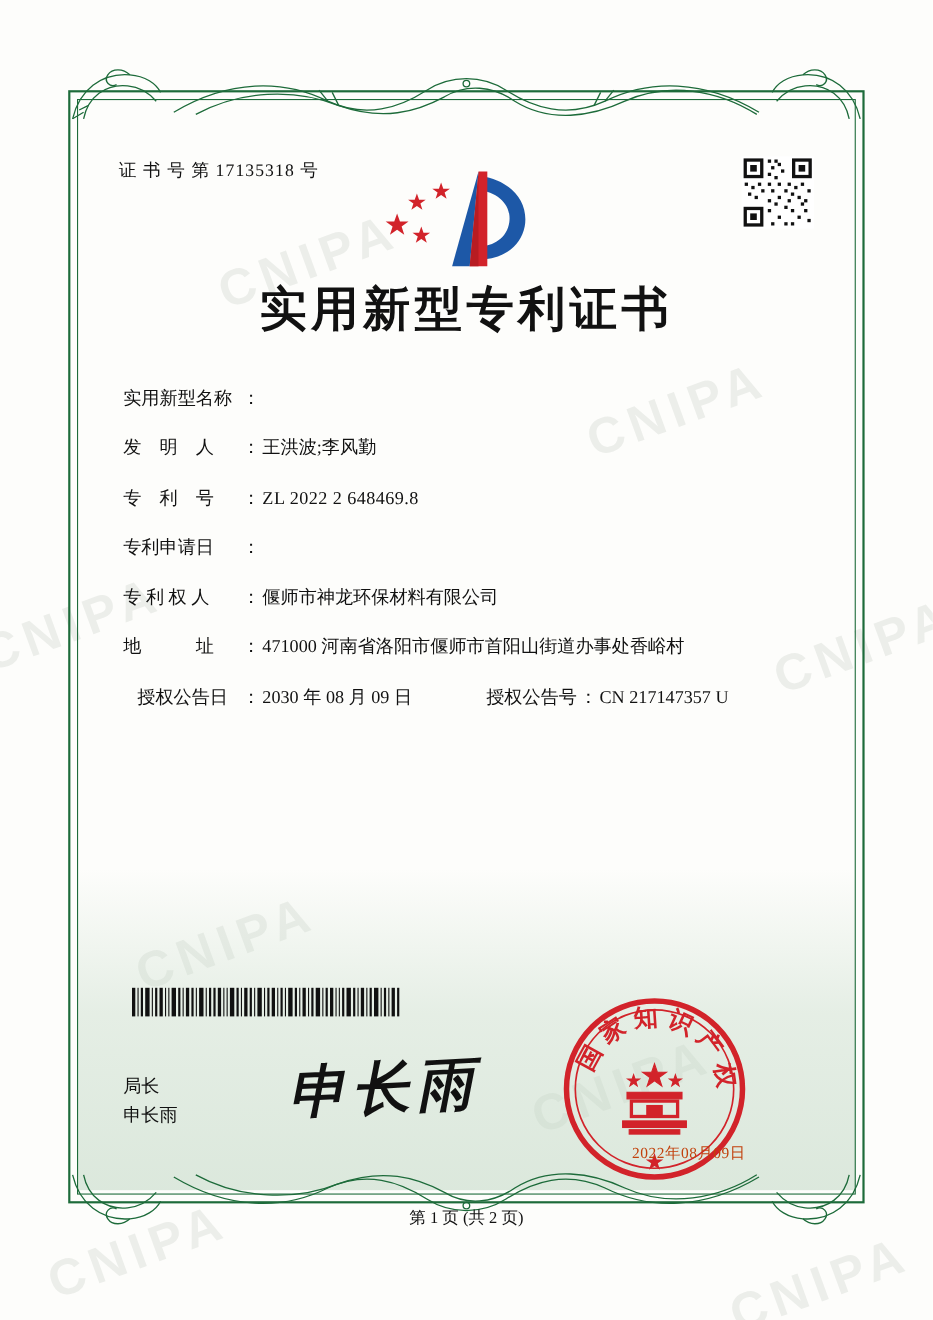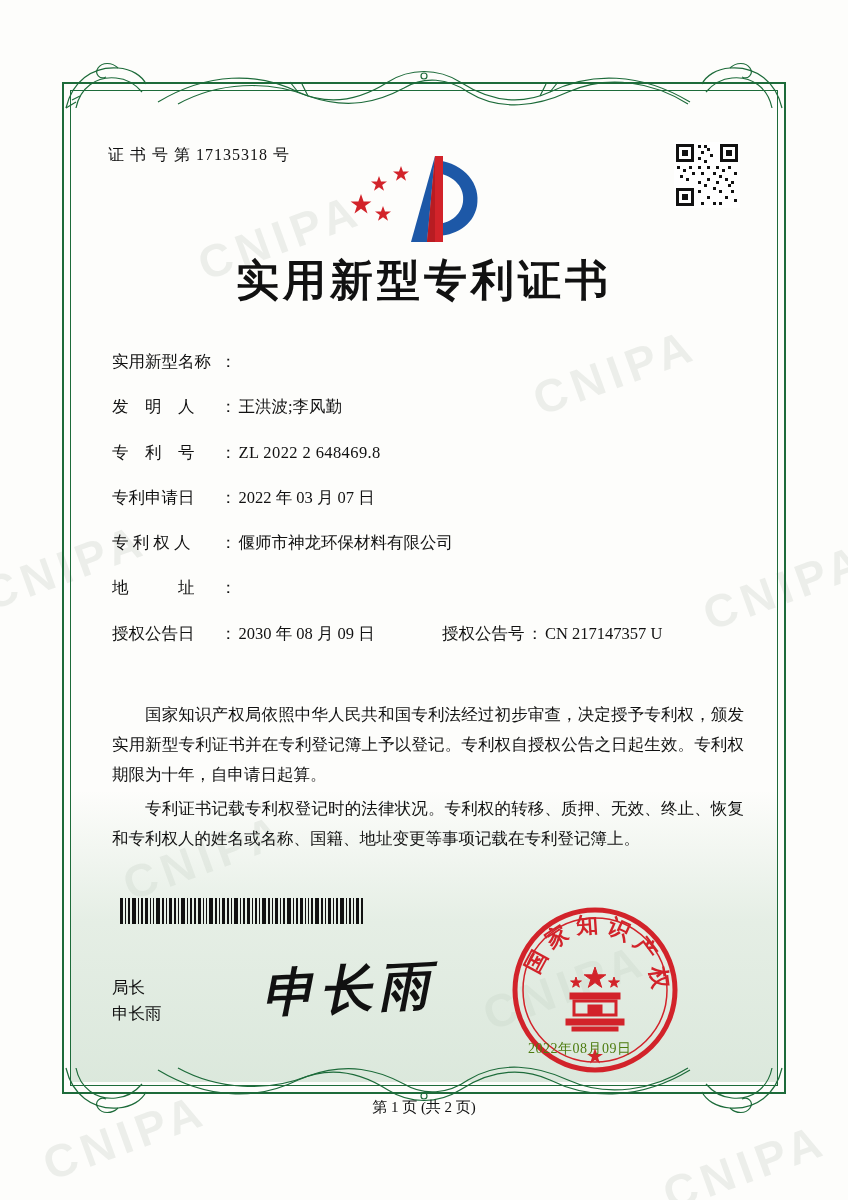--- a/index.html
+++ b/index.html
@@ -142,21 +142,21 @@
   }
   .label {
     width: 108px;
     flex: 0 0 108px;
     letter-spacing: 0px;
   }
   .colon { margin-right: 2px; }
   .value { flex: 1; }
   .value.mono { font-family: "Liberation Serif", serif; letter-spacing: 0.4px; }
 
-  .row-split { display: flex; align-items: baseline; margin-bottom: 4px;}
+  .row-split { display: flex; align-items: baseline; margin-bottom: 4px; text-align: center;}
   .split-left { width: 330px; display: flex; }
   .split-right { display: flex; }
   .split-right .label2 { margin-right: 2px; }
 
   
   .paras {
     position: absolute;
     left: 112px;
     top: 700px;
     width: 632px;
@@ -207,23 +207,23 @@
   
   .seal {
     position: absolute;
     left: 510px; top: 905px;
     width: 170px; height: 170px;
   }
   .seal-date {
     position: absolute;
     left: 528px; top: 1040px;
     width: 150px;
-    text-align: left;
+    text-align: right;
     font-size: 14px;
-    color: #4d7c0f;
+    color: #c2410c;
     letter-spacing: 0.5px;
   }
 
   
   .page-num {
     position: absolute;
     left: 0; right: 0;
     top: 1098px;
     text-align: center;
     font-size: 15px;
@@ -393,50 +393,46 @@
       <span class="value">王洪波;李风勤</span>
     </div>
     <div class="row">
       <span class="label">专　利　号</span>
       <span class="colon">：</span>
       <span class="value mono">ZL 2022 2 648469.8</span>
     </div>
     <div class="row">
       <span class="label">专利申请日</span>
       <span class="colon">：</span>
-      <span class="value">2022 年 03 月 07 日</span>
     </div>
     <div class="row">
       <span class="label">专 利 权 人</span>
       <span class="colon">：</span>
       <span class="value">偃师市神龙环保材料有限公司</span>
     </div>
     <div class="row">
       <span class="label">地　　　址</span>
       <span class="colon">：</span>
+      <span class="value">471000 河南省洛阳市偃师市首阳山街道办事处香峪村</span>
     </div>
 
     <div class="row row-split">
       <span class="split-left">
         <span class="label">授权公告日</span>
         <span class="colon">：</span>
         <span>2030 年 08 月 09 日</span>
       </span>
       <span class="split-right">
         <span class="label2">授权公告号</span>
         <span class="colon">：</span>
         <span>CN 217147357 U</span>
       </span>
     </div>
   </div>
 
-  <div class="paras">
-    <p>国家知识产权局依照中华人民共和国专利法经过初步审查，决定授予专利权，颁发实用新型专利证书并在专利登记簿上予以登记。专利权自授权公告之日起生效。专利权期限为十年，自申请日起算。</p>
-    <p>专利证书记载专利权登记时的法律状况。专利权的转移、质押、无效、终止、恢复和专利权人的姓名或名称、国籍、地址变更等事项记载在专利登记簿上。</p>
-  </div>
 
   <div class="barcode">
     <i style="width:3px"></i>
       <i style="width:1px"></i>
       <i style="width:2px"></i>
       <i style="width:4px"></i>
       <i style="width:1px"></i>
     <i style="width:2px"></i>
       <i style="width:3px"></i>
       <i style="width:1px"></i>

